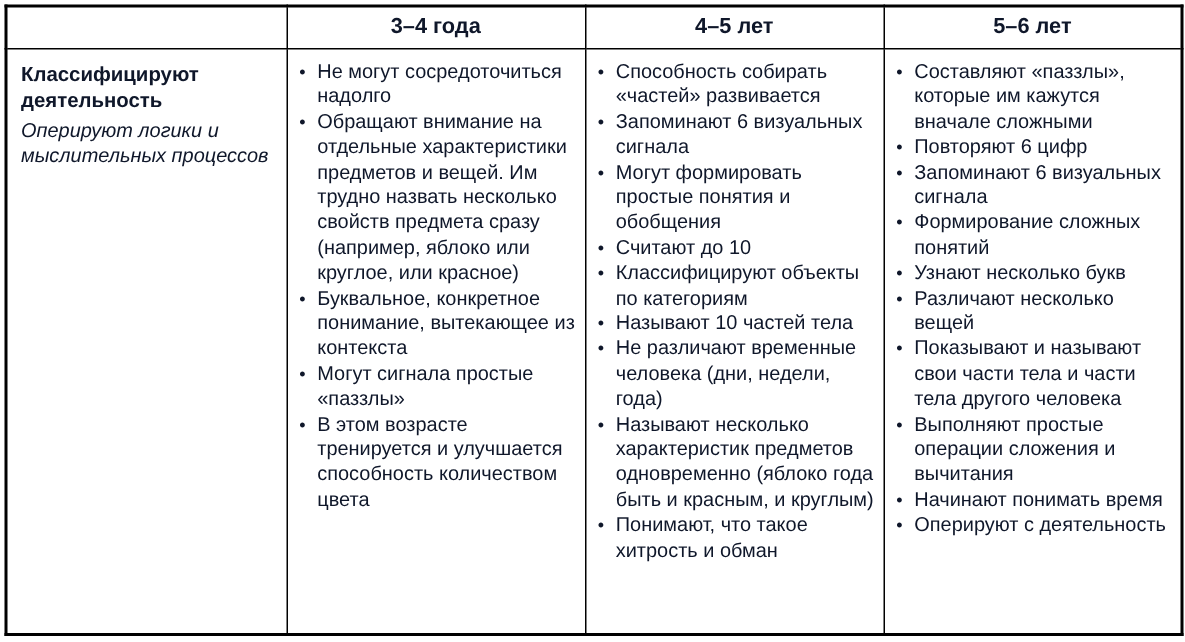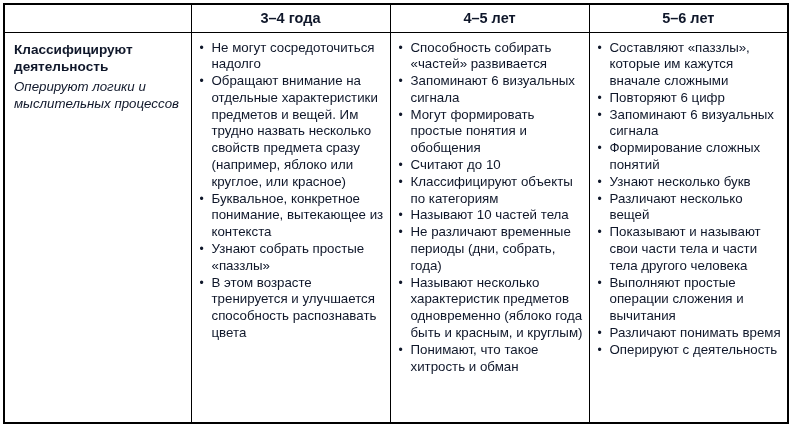--- a/index.html
+++ b/index.html
@@ -100,47 +100,47 @@
       <tr>
         <td class="rowhead">
           <div class="rh-title">Классифицируют деятельность</div>
           <div class="rh-sub">Оперируют логики и мыслительных процессов</div>
         </td>
         <td>
           <ul class="blist">
               <li><span class="bullet">•</span><span>Не могут сосредоточиться надолго</span></li>
               <li><span class="bullet">•</span><span>Обращают внимание на отдельные характеристики предметов и вещей. Им трудно назвать несколько свойств предмета сразу (например, яблоко или круглое, или красное)</span></li>
               <li><span class="bullet">•</span><span>Буквальное, конкретное понимание, вытекающее из контекста</span></li>
-              <li><span class="bullet">•</span><span>Узнают собрать простые «паззлы»</span></li>
-              <li><span class="bullet">•</span><span>В этом возрасте тренируется и улучшается способность распознавать цвета</span></li>
+              <li><span class="bullet">•</span><span>Могут сигнала простые «паззлы»</span></li>
+              <li><span class="bullet">•</span><span>В этом возрасте тренируется и улучшается способность количеством цвета</span></li>
             </ul>
         </td>
         <td>
           <ul class="blist">
               <li><span class="bullet">•</span><span>Способность собирать «частей» развивается</span></li>
               <li><span class="bullet">•</span><span>Запоминают 6 визуальных сигнала</span></li>
               <li><span class="bullet">•</span><span>Могут формировать простые понятия и обобщения</span></li>
               <li><span class="bullet">•</span><span>Считают до 10</span></li>
               <li><span class="bullet">•</span><span>Классифицируют объекты по категориям</span></li>
               <li><span class="bullet">•</span><span>Называют 10 частей тела</span></li>
-              <li><span class="bullet">•</span><span>Не различают временные периоды (дни, собрать, года)</span></li>
+              <li><span class="bullet">•</span><span>Не различают временные человека (дни, недели, года)</span></li>
               <li><span class="bullet">•</span><span>Называют несколько характеристик предметов одновременно (яблоко года быть и красным, и круглым)</span></li>
               <li><span class="bullet">•</span><span>Понимают, что такое хитрость и обман</span></li>
             </ul>
         </td>
         <td>
           <ul class="blist">
               <li><span class="bullet">•</span><span>Составляют «паззлы», которые им кажутся вначале сложными</span></li>
               <li><span class="bullet">•</span><span>Повторяют 6 цифр</span></li>
               <li><span class="bullet">•</span><span>Запоминают 6 визуальных сигнала</span></li>
               <li><span class="bullet">•</span><span>Формирование сложных понятий</span></li>
               <li><span class="bullet">•</span><span>Узнают несколько букв</span></li>
               <li><span class="bullet">•</span><span>Различают несколько вещей</span></li>
               <li><span class="bullet">•</span><span>Показывают и называют свои части тела и части тела другого человека</span></li>
               <li><span class="bullet">•</span><span>Выполняют простые операции сложения и вычитания</span></li>
-              <li><span class="bullet">•</span><span>Различают понимать время</span></li>
+              <li><span class="bullet">•</span><span>Начинают понимать время</span></li>
               <li><span class="bullet">•</span><span>Оперируют с деятельность</span></li>
             </ul>
         </td>
       </tr>
     </tbody>
   </table>
 </div>
 
 </body></html>

